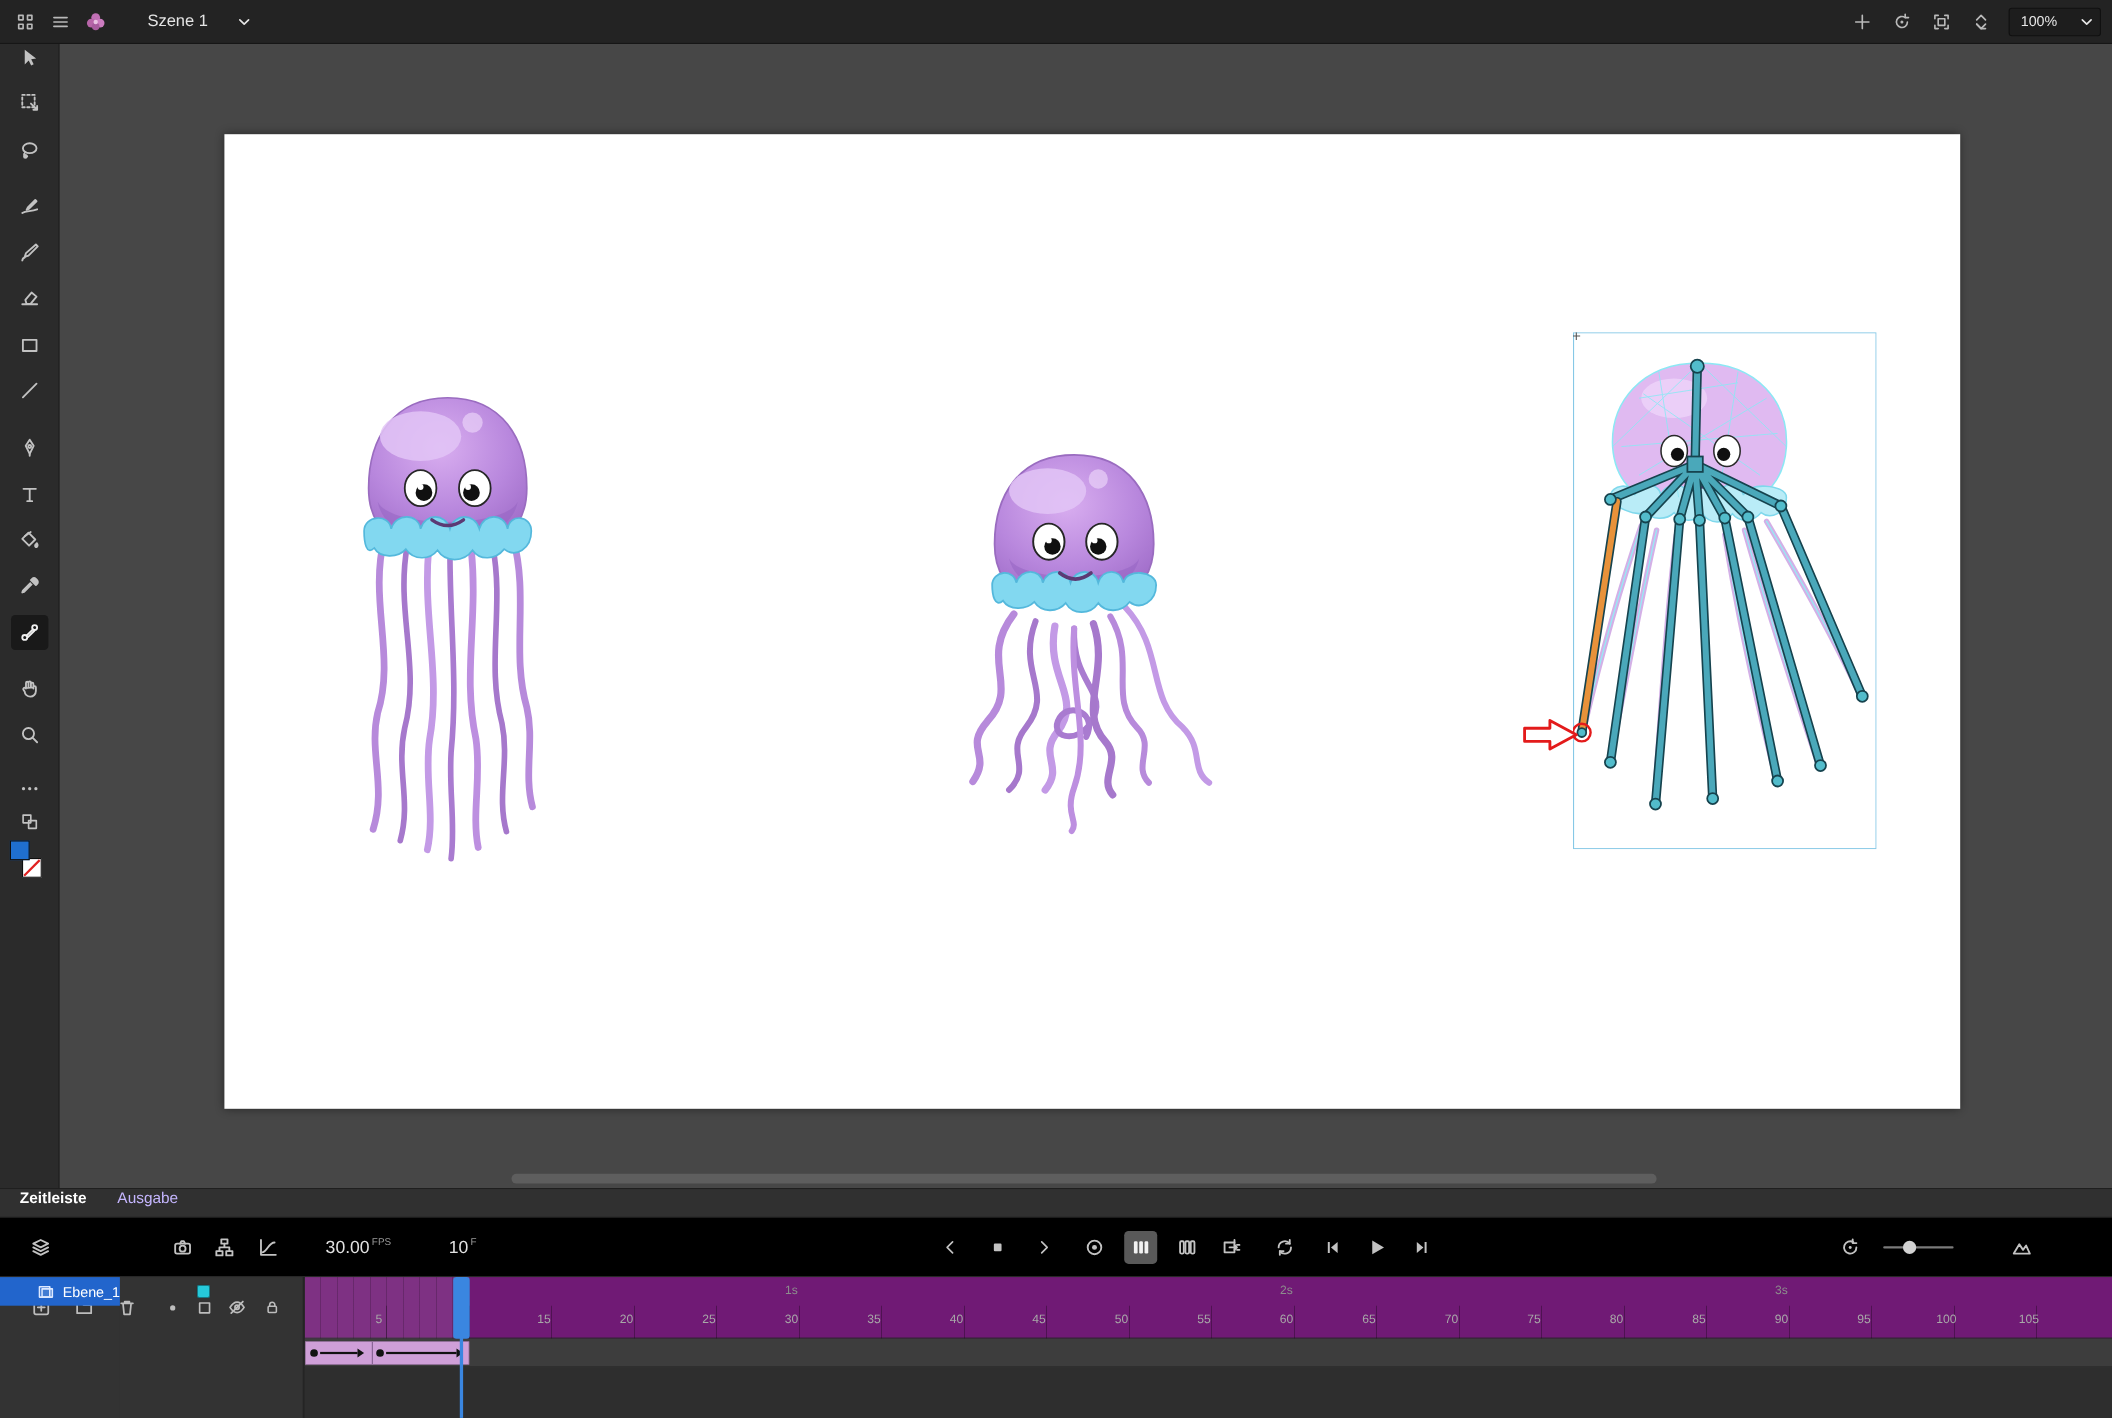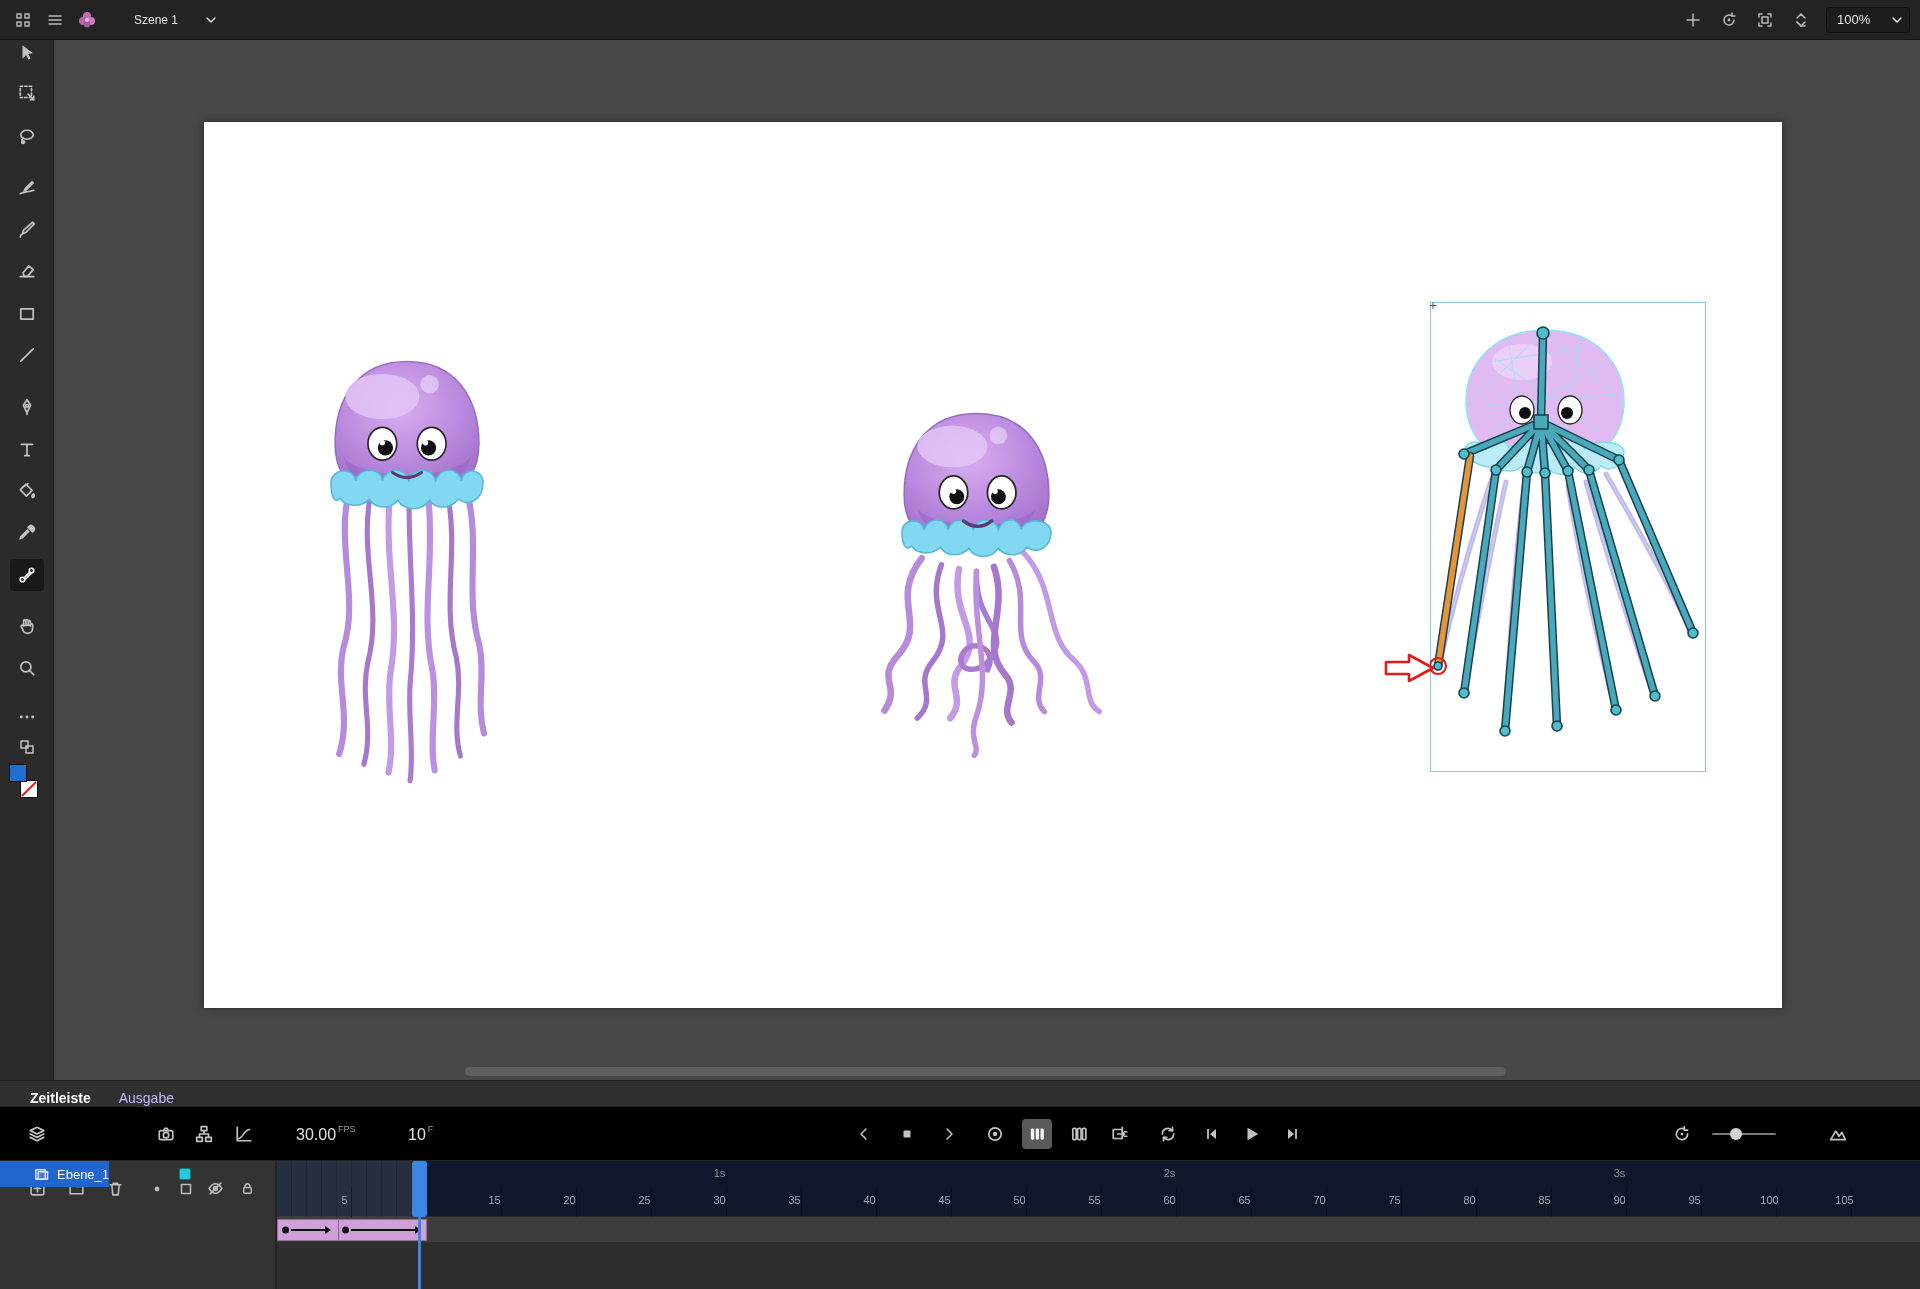--- a/index.html
+++ b/index.html
@@ -6,42 +6,42 @@
   html,body { width:1920px; height:1289px; overflow:hidden; background:#333;
     font-family:"Liberation Sans", sans-serif; -webkit-font-smoothing:antialiased; }
   .app { position:relative; width:1920px; height:1289px; display:flex; flex-direction:column; }
 
   
   .topbar { height:40px; background:#232323; border-bottom:1px solid #161616;
     display:flex; align-items:center; justify-content:space-between; flex:0 0 40px; z-index:20; }
   .tb-left { display:flex; align-items:center; gap:10px; padding-left:12px; }
   .tb-right { display:flex; align-items:center; gap:14px; padding-right:10px; }
   .tbicon { width:22px; height:22px; display:flex; align-items:center; justify-content:center; color:#b9b9b9; cursor:pointer; }
-  .scene-switch { display:flex; align-items:center; gap:26px; margin-left:26px; color:#e4e4e4; font-size:12px; cursor:pointer; }
+  .scene-switch { display:flex; align-items:center; gap:26px; margin-left:26px; color:#e4e4e4; font-size:15px; cursor:pointer; }
   .zoom-box { width:84px; height:26px; background:#1d1d1d; border:1px solid #101010; border-radius:3px;
     color:#e6e6e6; font-size:13px; display:flex; align-items:center; justify-content:space-between; padding:0 6px 0 10px; cursor:pointer; }
 
   
   .main { flex:1; display:flex; min-height:0; }
   .toolbar { width:54px; background:#2b2b2b; border-right:1px solid #222; position:relative; flex:0 0 54px; z-index:15; }
   .tool { position:absolute; left:27px; transform:translate(-50%,-50%); width:34px; height:32px;
     display:flex; align-items:center; justify-content:center; color:#c2c2c2; border-radius:4px; cursor:pointer; }
   .tool.selected { background:#191919; color:#f0f0f0; }
   .swatch { position:absolute; border:1px solid #0e0e0e; width:18px; height:18px; }
   .swatch-none { background:#fff; }
   .swatch-none::after { content:""; position:absolute; left:-2px; right:-2px; top:7px; height:2px; background:#e02020; transform:rotate(-45deg); }
 
   .canvas-wrap { flex:1; position:relative; background:#474747; overflow:hidden; }
   .stage { position:absolute; left:150px; top:82px; width:1578px; height:886px; background:#fff; box-shadow:0 0 8px rgba(0,0,0,.45); }
   .stage-obj { position:absolute; }
   .hscroll { position:absolute; left:411px; top:1027px; width:1041px; height:9px; border-radius:5px; background:#5e5e5e; cursor:pointer; }
 
   
   .timeline { flex:0 0 209px; height:209px; background:#333; border-top:1px solid #1f1f1f; display:flex; flex-direction:column; z-index:18; }
-  .tl-tabs { height:26px; display:flex; align-items:flex-end; gap:28px; padding-left:30px; background:#303030; border-bottom:1px solid #272727; }
+  .tl-tabs { height:26px; display:flex; align-items:flex-start; gap:28px; padding-left:18px; background:#303030; border-bottom:1px solid #272727; }
   .tab { font-size:14px; color:#c4b5fd; cursor:pointer; }
   .tab.active { color:#fff; font-weight:bold; }
 
   .tl-toolbar { height:54px; position:relative; background:#000000; border-bottom:1px solid #272727; }
   .tlt-item { position:absolute; top:50%; transform:translate(-50%,-50%); color:#c2c2c2;
     display:flex; align-items:center; justify-content:center; width:30px; height:30px; border-radius:4px; cursor:pointer; }
   .tlt-item.active { background:#595959; color:#f2f2f2; }
   .tlt-text { position:absolute; top:50%; transform:translateY(-50%); color:#e2e2e2; font-size:16px; white-space:nowrap; }
   .tlt-sup { font-size:9px; color:#9a9a9a; vertical-align:8px; margin-left:2px; }
   .tl-slider { position:absolute; top:50%; transform:translateY(-50%); width:64px; height:2px; background:#7a7a7a; border-radius:1px; cursor:pointer; }
@@ -53,21 +53,21 @@
   .lh-icon { position:absolute; top:50%; transform:translate(-50%,-50%); color:#bdbdbd; width:26px; height:26px;
     display:flex; align-items:center; justify-content:center; cursor:pointer; }
   .layer-row { height:26px; display:flex; align-items:center; gap:8px; padding-left:34px; position:relative; cursor:pointer; }
   .layer-row.selected { background:#2265cc; }
   .layer-name { color:#fff; font-size:13px; }
   .layer-chip { position:absolute; left:179px; width:12px; height:12px; border-radius:2px; border:1px solid rgba(0,0,0,.4); }
   .tl-left-rest { flex:1; background:#333; }
 
   .tl-frames { flex:1; position:relative; overflow:hidden; }
   .grid { background-image:repeating-linear-gradient(90deg, transparent 0 74px, rgba(0,0,0,.30) 74px 75px); }
-  .ruler { position:absolute; left:0; right:0; top:0; height:56px; background:#0f172a; border-bottom:1px solid #262626;padding-left:39px; }
+  .ruler { position:absolute; left:0; right:0; top:0; height:56px; background:#701a75; border-bottom:1px solid #262626;padding-left:39px; }
   .sec-row { position:absolute; left:0; right:0; top:0; height:26px; }
   .slabel { position:absolute; top:6px; width:24px; text-align:center; font-size:11px; color:#8d8d8d; }
   .num-row { position:absolute; left:0; right:0; top:26px; height:30px; }
   .rnum { position:absolute; top:7px; width:24px; text-align:center; font-size:11px; color:#a8a8a8; }
   .onion { position:absolute; top:0; height:56px; background:rgba(255,255,255,.10);
     background-image:repeating-linear-gradient(90deg, transparent 0 14px, rgba(0,0,0,.18) 14px 15px); }
   .ph-marker { position:absolute; top:0; width:15px; height:56px; background:#3a86e0; border-radius:3px; z-index:6; cursor:grab; }
   .ph-line { position:absolute; top:0; bottom:0; width:3px; background:#3a86e0; z-index:5; }
   .frame-rows { position:absolute; left:0; right:0; top:56px; bottom:0; }
   .layer-frames { height:26px; background:#3d3d3d; position:relative; border-bottom:1px solid #2c2c2c; }

